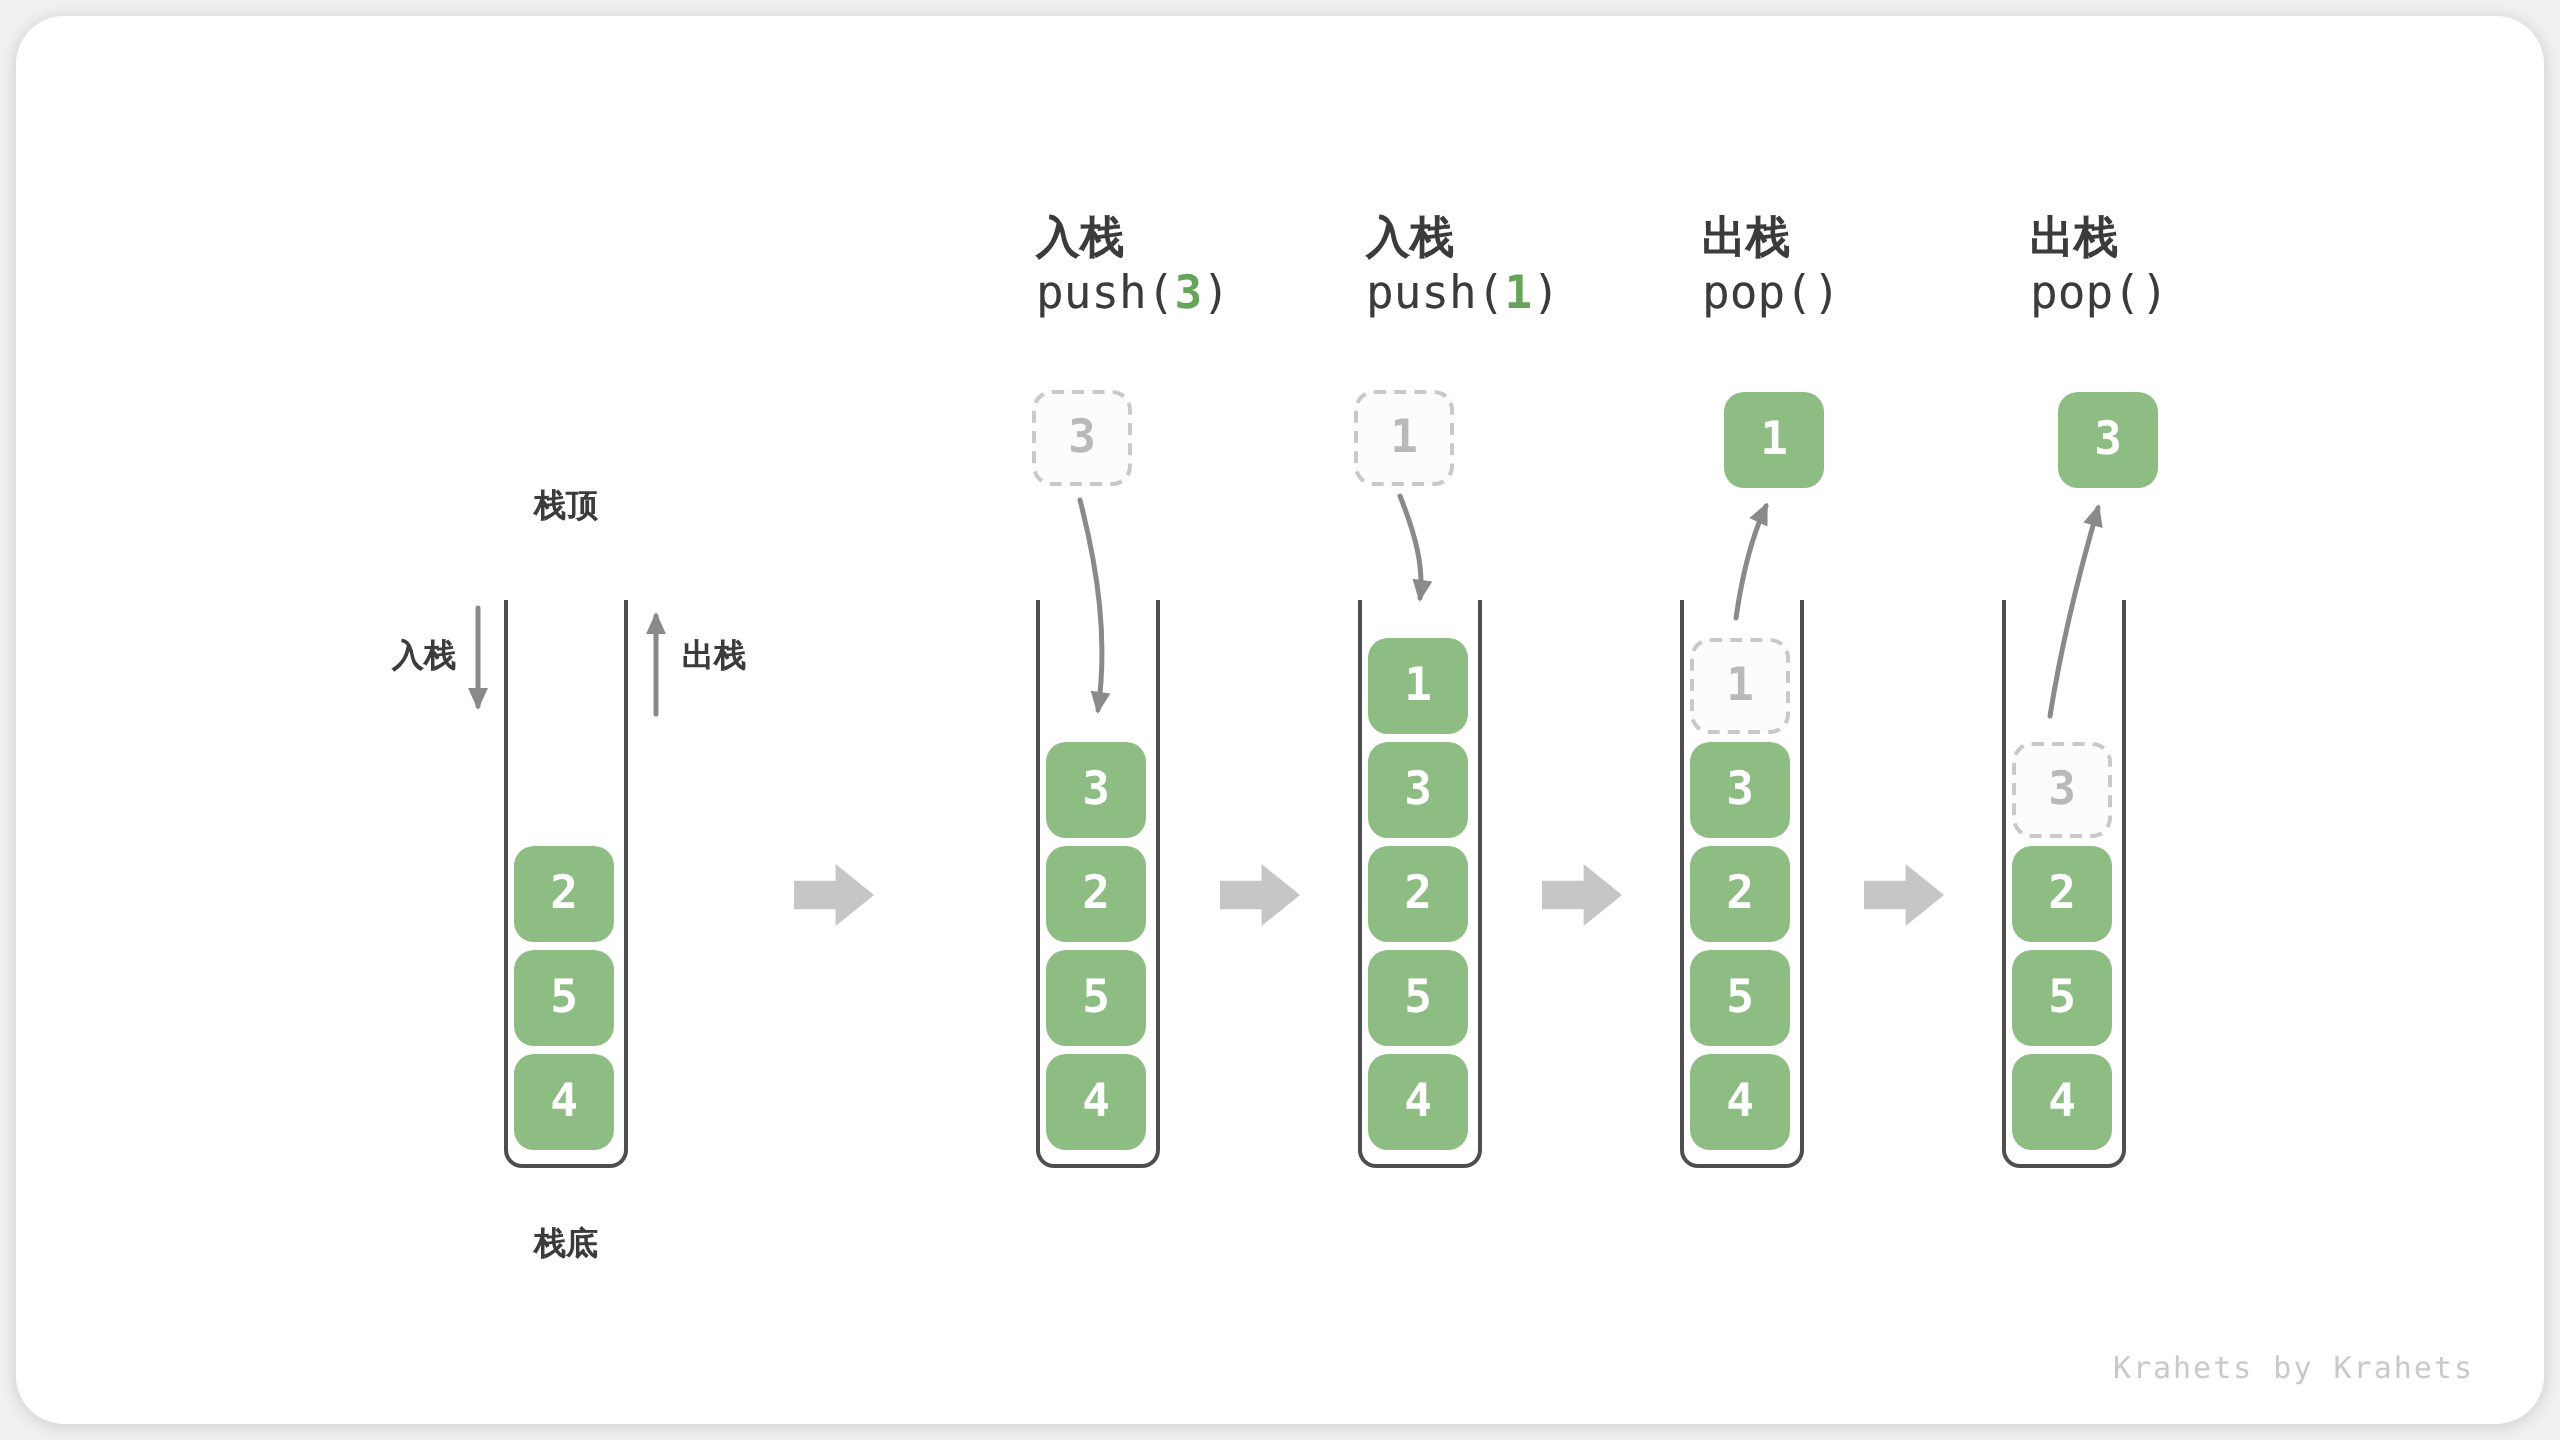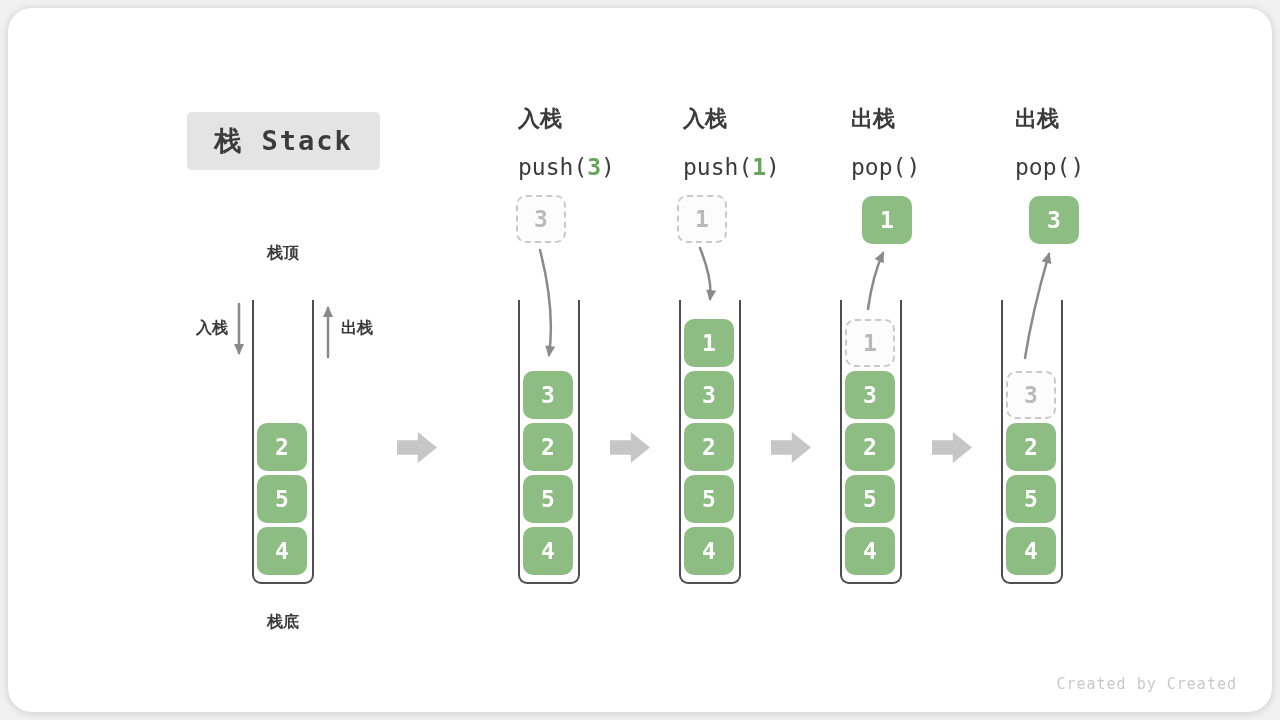--- a/index.html
+++ b/index.html
@@ -62,21 +62,21 @@
   .float-cell.f2 { left:862px;  top:196px; }
   .float-cell.f3 { left:1029px; top:196px; }
 
   .step-header { position:absolute; top:104px; }
   .step-header.h0 { left:518px; }
   .step-header.h1 { left:683px; }
   .step-header.h2 { left:851px; }
   .step-header.h3 { left:1015px; }
   .step-header .op { font-size:22px; font-weight:700; color:var(--text-dark); }
   .step-header .code {
-    margin-top:20px; font-family:"DejaVu Sans Mono", monospace;
+    margin-top:0; font-family:"DejaVu Sans Mono", monospace;
     font-size:23px; color:var(--text-dark); white-space:nowrap;
   }
   .step-header .code .arg { color:var(--arg-green); font-weight:700; }
 
   .sep {
     position:absolute; top:432px; width:40px; height:31px;
     background:var(--separator-gray);
     clip-path:polygon(0 27%, 52% 27%, 52% 0, 100% 50%, 52% 100%, 52% 73%, 0 73%);
   }
   .sep.p0 { left:397px; }
@@ -95,23 +95,20 @@
     font-family:"DejaVu Sans Mono", monospace; font-size:15px;
     color:var(--watermark-gray); letter-spacing:1px;
   }
 </style>
 </head>
 <body>
 
 <div class="canvas">
   <div class="card"></div>
 
-  <div class="title-box">
-    <span>栈 Stack</span>
-  </div>
 
   <div class="lbl top-label">栈顶</div>
   <div class="lbl bottom-label">栈底</div>
   <div class="lbl push-label">入栈</div>
   <div class="lbl pop-label">出栈</div>
 
   <div class="step-header h0">
     <div class="op">入栈</div>
     <div class="code"><span>push(</span><span class="arg">3</span><span>)</span></div>
   </div>
@@ -177,14 +174,14 @@
       </marker>
     </defs>
     <path class="arrow" d="M239,304 L239,353" marker-end="url(#ah)"></path>
     <path class="arrow" d="M328,357 L328,308" marker-end="url(#ah)"></path>
     <path class="arrow" d="M540,250 C549,285 554,320 549,355" marker-end="url(#ah)"></path>
     <path class="arrow" d="M700,248 C708,268 712,284 710,299" marker-end="url(#ah)"></path>
     <path class="arrow" d="M868,309 C871,288 876,268 883,253" marker-end="url(#ah)"></path>
     <path class="arrow" d="M1025,358 C1031,320 1040,285 1049,254" marker-end="url(#ah)"></path>
   </svg>
 
-  <div class="watermark">Created by Created</div>
+  <div class="watermark">Krahets by Krahets</div>
 </div>
 
 </body></html>

